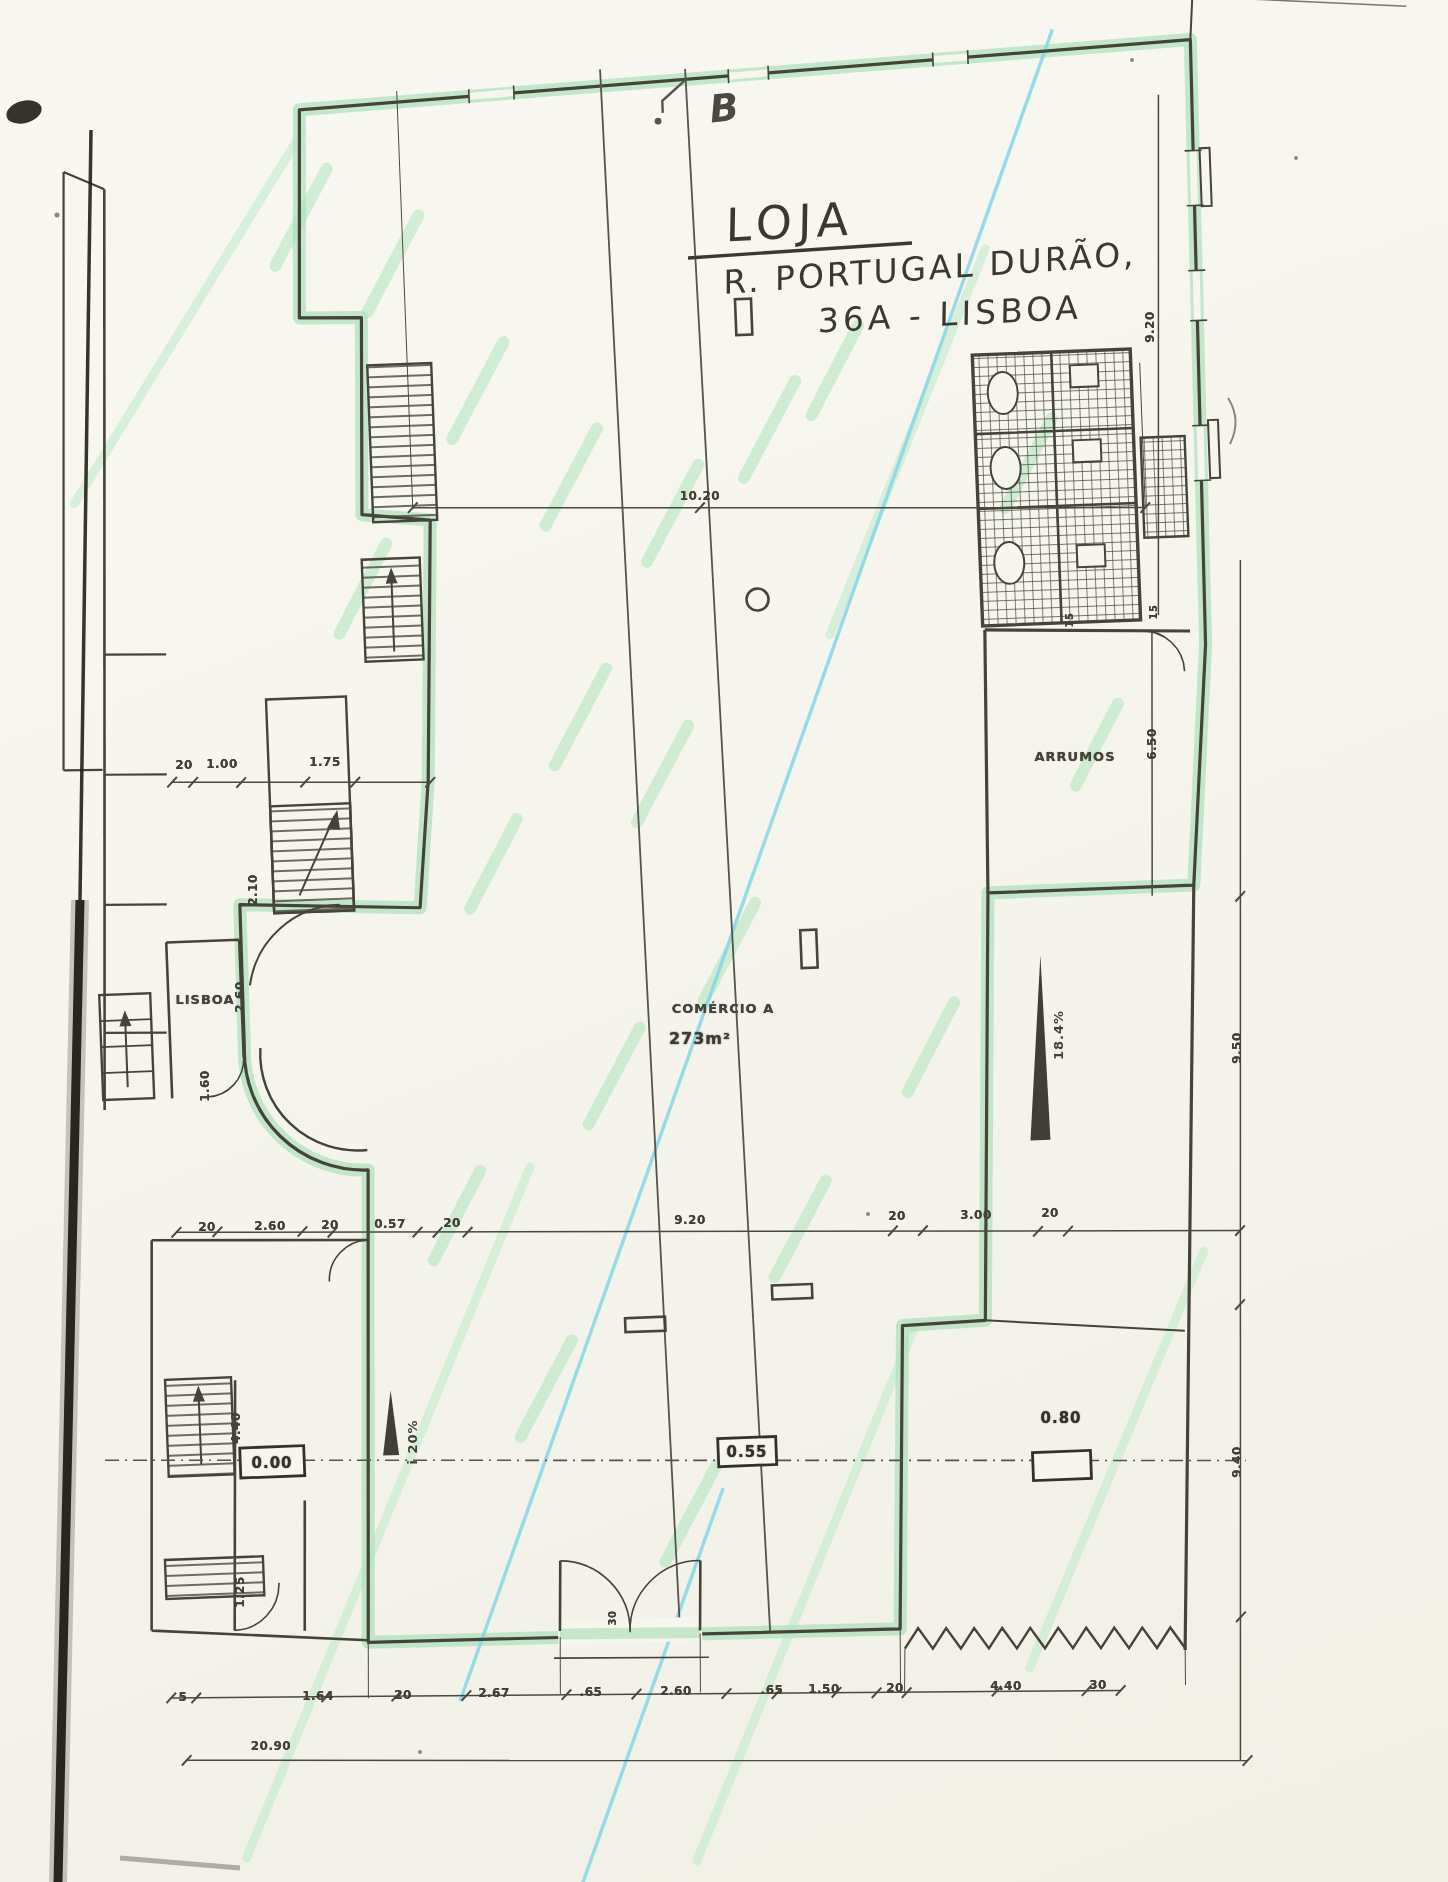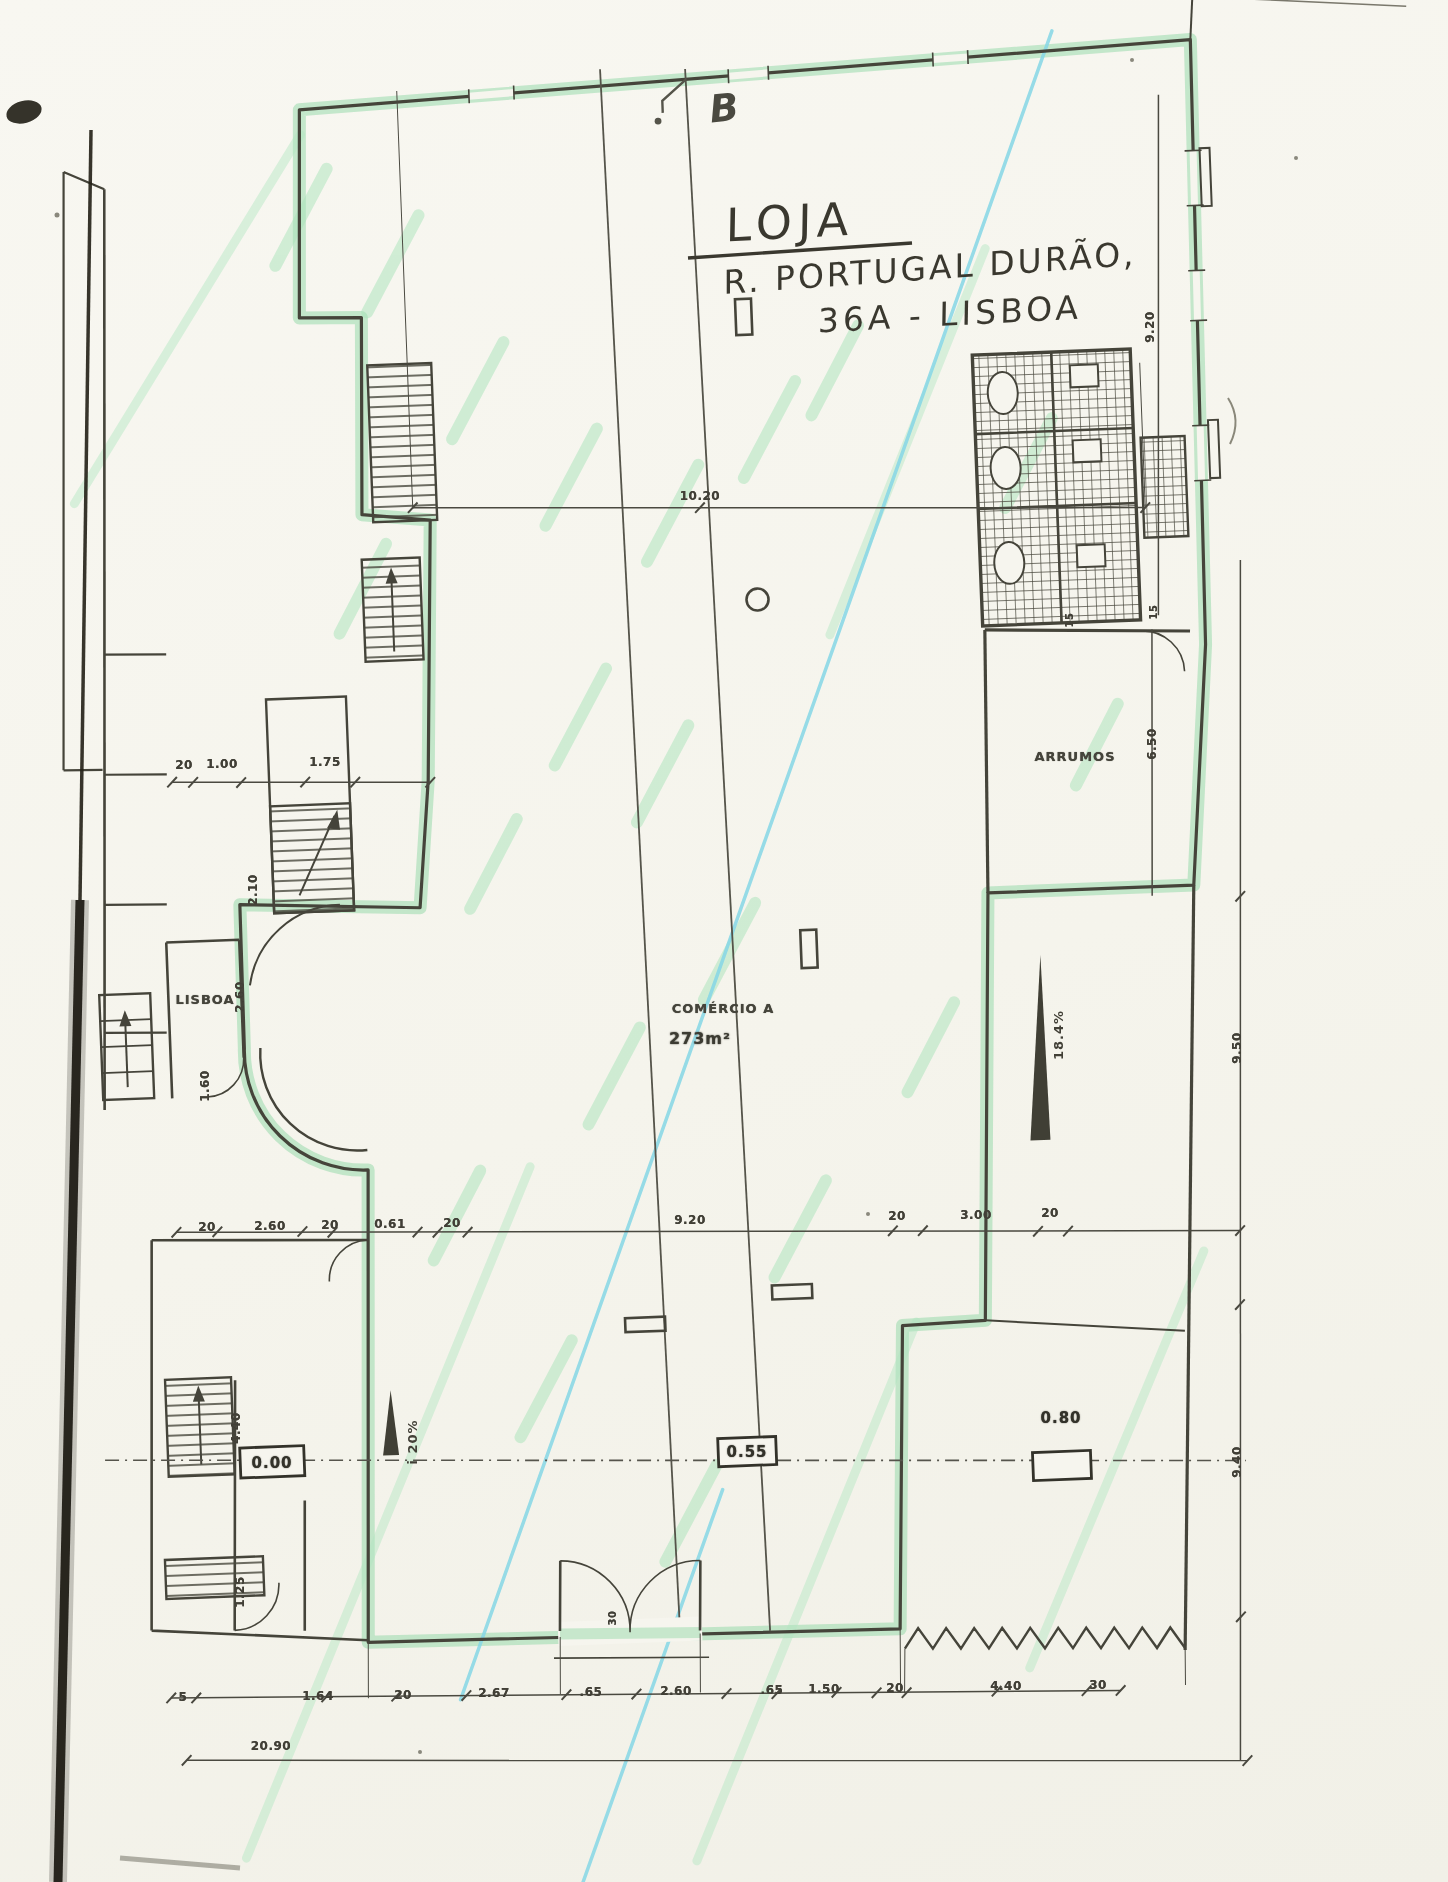--- a/index.html
+++ b/index.html
@@ -236,21 +236,21 @@
 
     <span class="lbl dim v" style="left:253px;top:890px">2.10</span>
     <span class="lbl dim v" style="left:240px;top:997px">2.60</span>
     <span class="lbl dim v" style="left:205px;top:1086px">1.60</span>
     <span class="lbl dim v" style="left:236px;top:1428px">4.40</span>
     <span class="lbl dim v" style="left:240px;top:1592px">1.25</span>
 
     <span class="lbl dim" style="left:207px;top:1227px">20</span>
     <span class="lbl dim" style="left:270px;top:1226px">2.60</span>
     <span class="lbl dim" style="left:330px;top:1225px">20</span>
-    <span class="lbl dim" style="left:390px;top:1224px">0.61</span>
+    <span class="lbl dim" style="left:390px;top:1224px">0.57</span>
     <span class="lbl dim" style="left:452px;top:1223px">20</span>
     <span class="lbl dim" style="left:690px;top:1220px">9.20</span>
     <span class="lbl dim" style="left:897px;top:1216px">20</span>
     <span class="lbl dim" style="left:976px;top:1215px">3.00</span>
     <span class="lbl dim" style="left:1050px;top:1213px">20</span>
 
     <span class="lbl dim" style="left:183px;top:1697px">5</span>
     <span class="lbl dim" style="left:318px;top:1696px">1.64</span>
     <span class="lbl dim" style="left:403px;top:1695px">20</span>
     <span class="lbl dim" style="left:494px;top:1693px">2.67</span>

